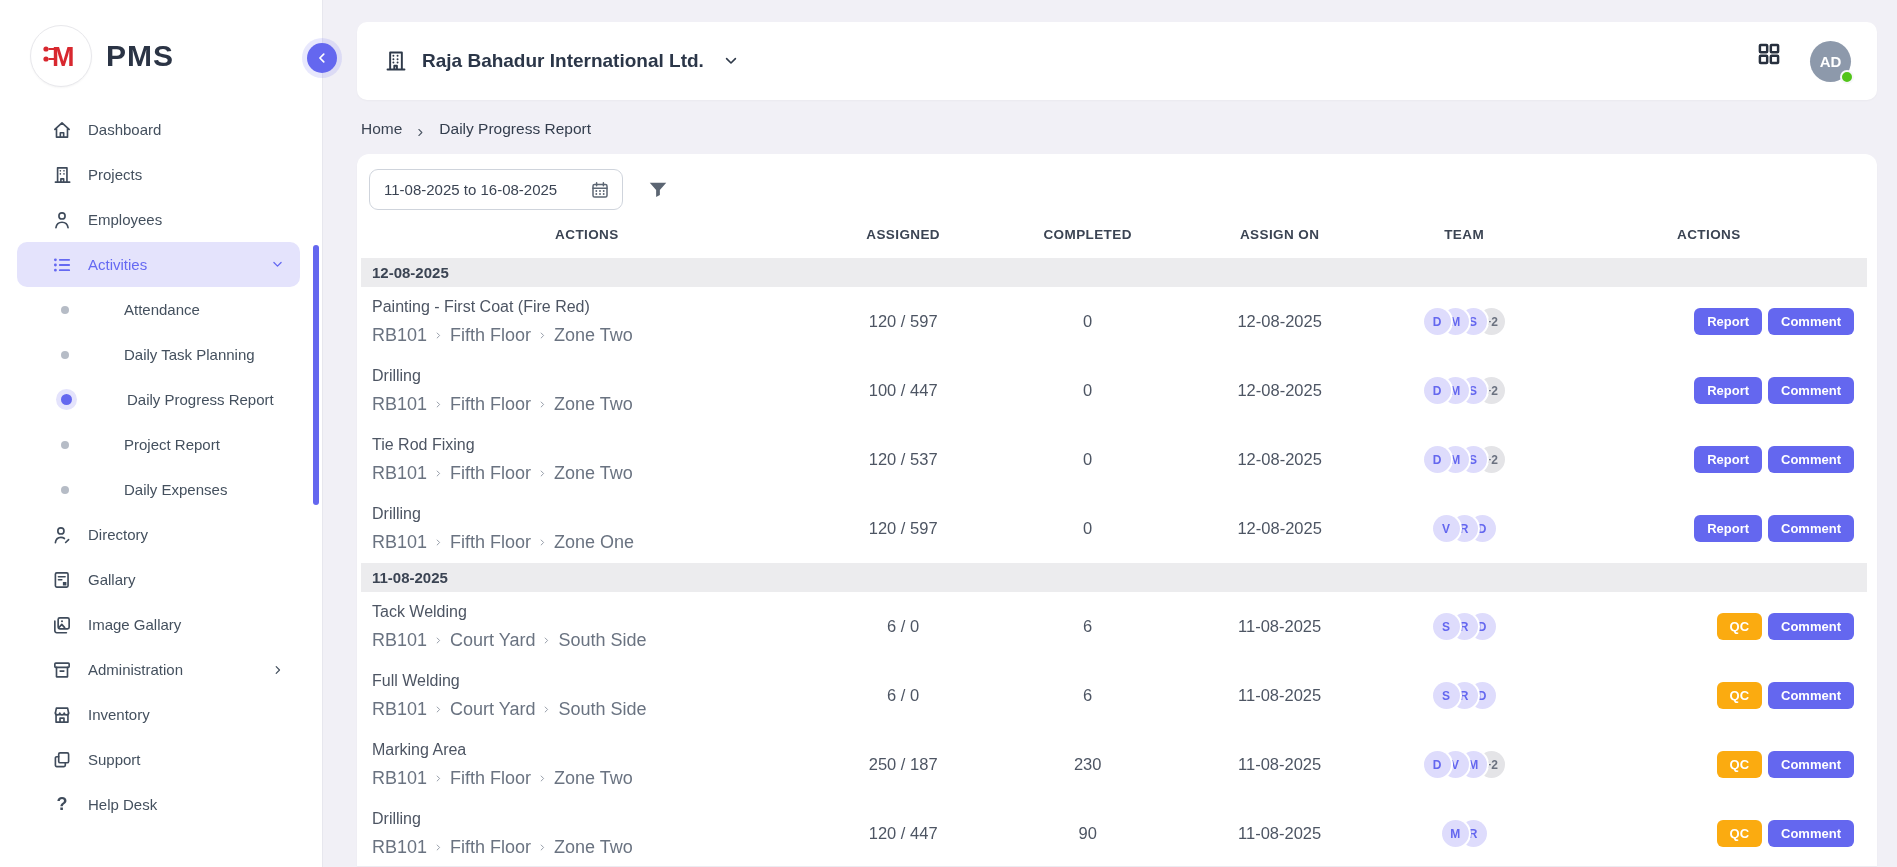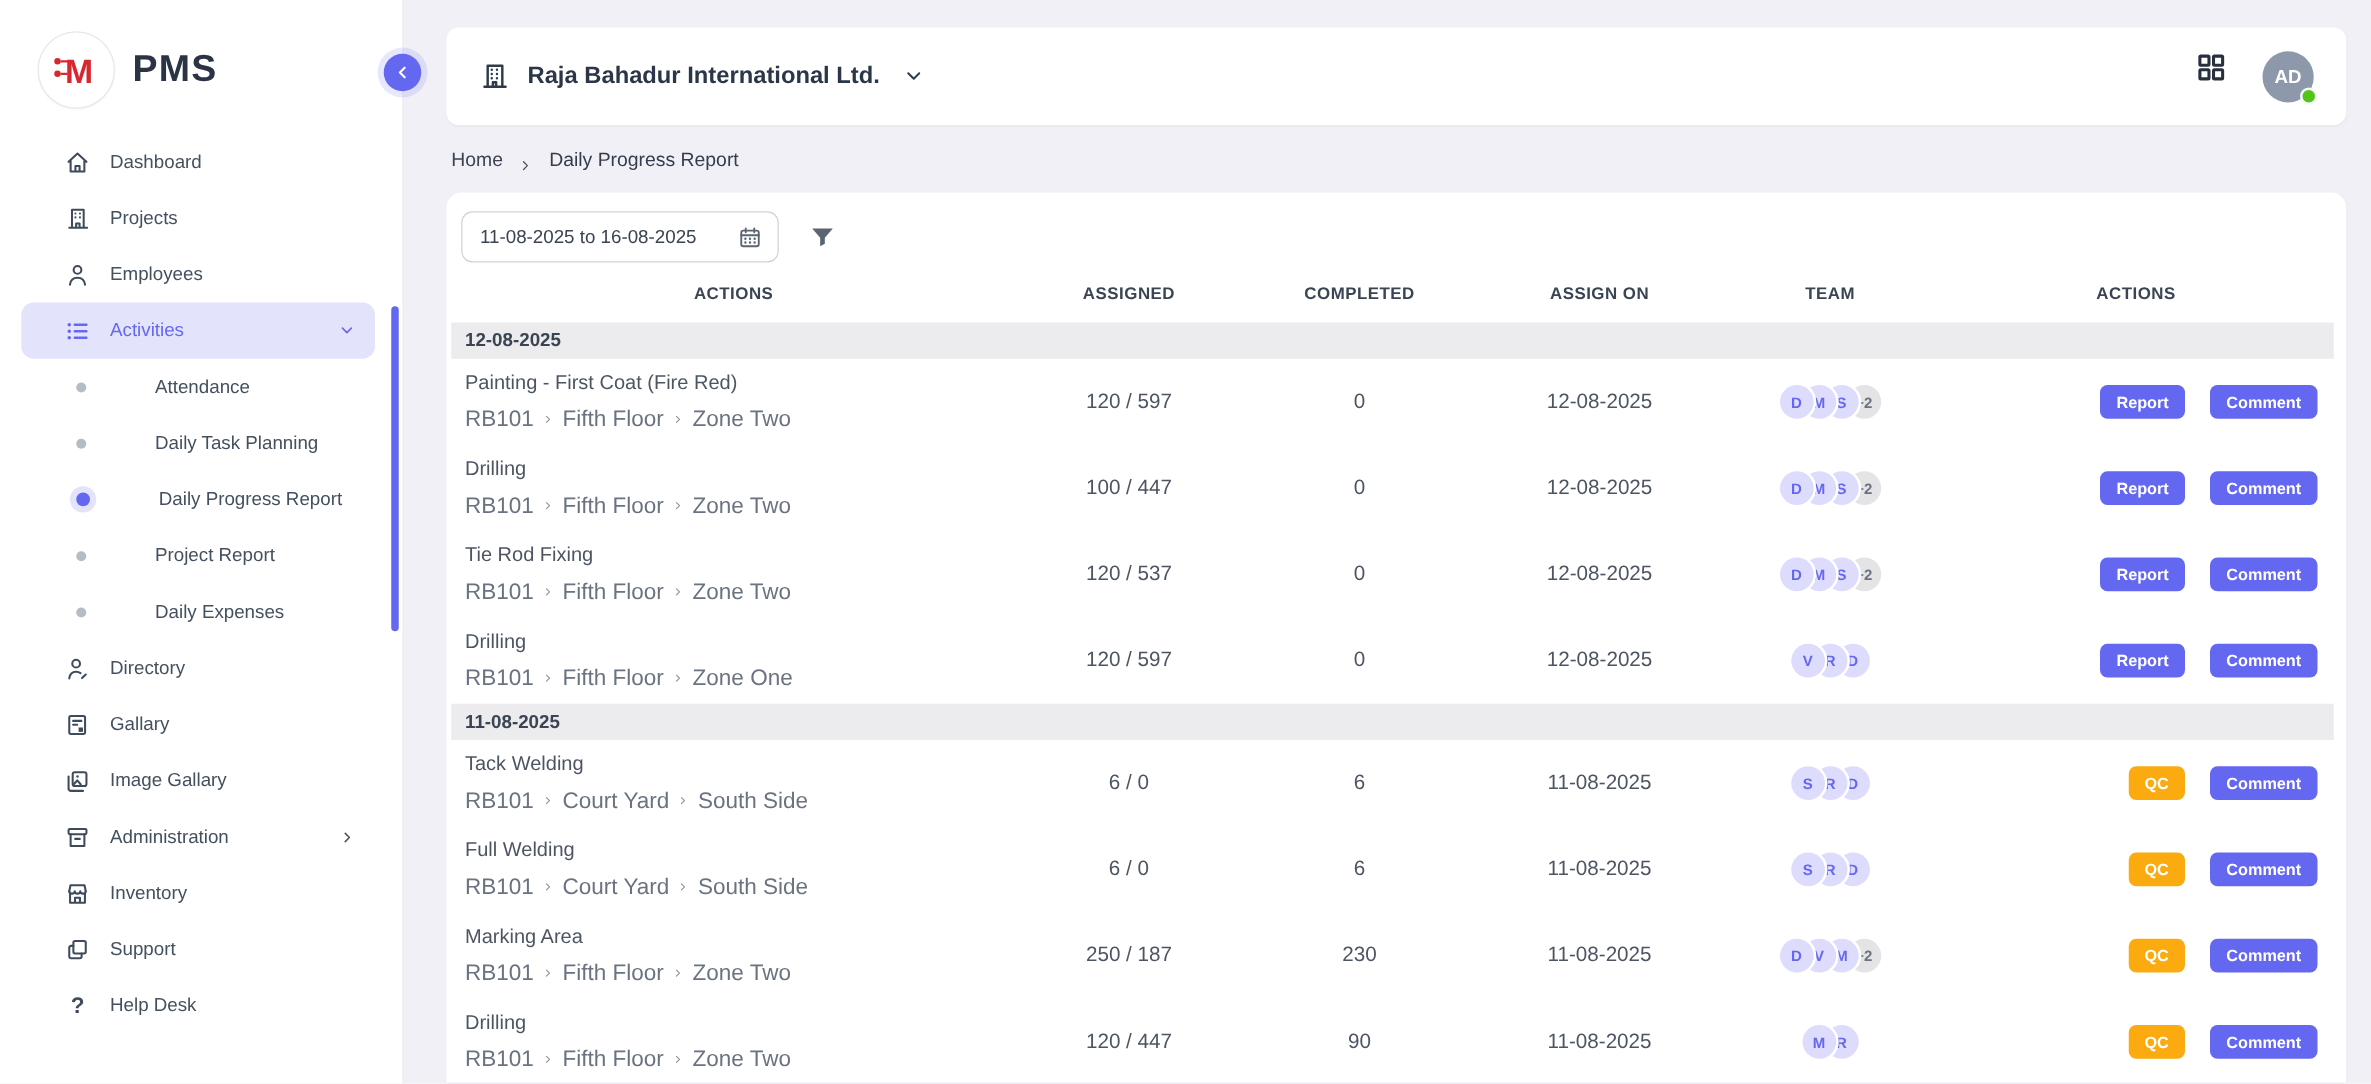--- a/index.html
+++ b/index.html
@@ -128,21 +128,21 @@
   .c-num { text-align:center; font-size:16.5px; color:#4d5563; }
   .c-team { display:flex; align-items:center; justify-content:center; }
   .tb {
     width:27px; height:27px; border-radius:50%; background:#dedcfc; color:#6467ef;
     font-size:12px; font-weight:600; display:flex; align-items:center; justify-content:center;
     box-shadow:0 0 0 2px #fff; cursor:pointer;
   }
   .tb + .tb { margin-left:-9px; }
   .tb.t1{z-index:4}.tb.t2{z-index:3}.tb.t3{z-index:2}
   .tb.extra { background:#e4e4e7; color:#6b7280; z-index:1; }
-  .c-actions { display:flex; justify-content:flex-end; align-items:center; gap:20px; padding-right:13px; }
+  .c-actions { display:flex; justify-content:flex-end; align-items:center; gap:6px; padding-right:13px; }
   .btn {
     height:27px; border:none; border-radius:6px; padding:0 13px;
     font-family:"Liberation Sans",sans-serif; font-size:13px; font-weight:700; color:#fff; cursor:pointer;
   }
   .btn.indigo { background:#6467ef; }
   .btn.qc { background:#fbab10; }
 </style>
 </head>
 <body>
 

